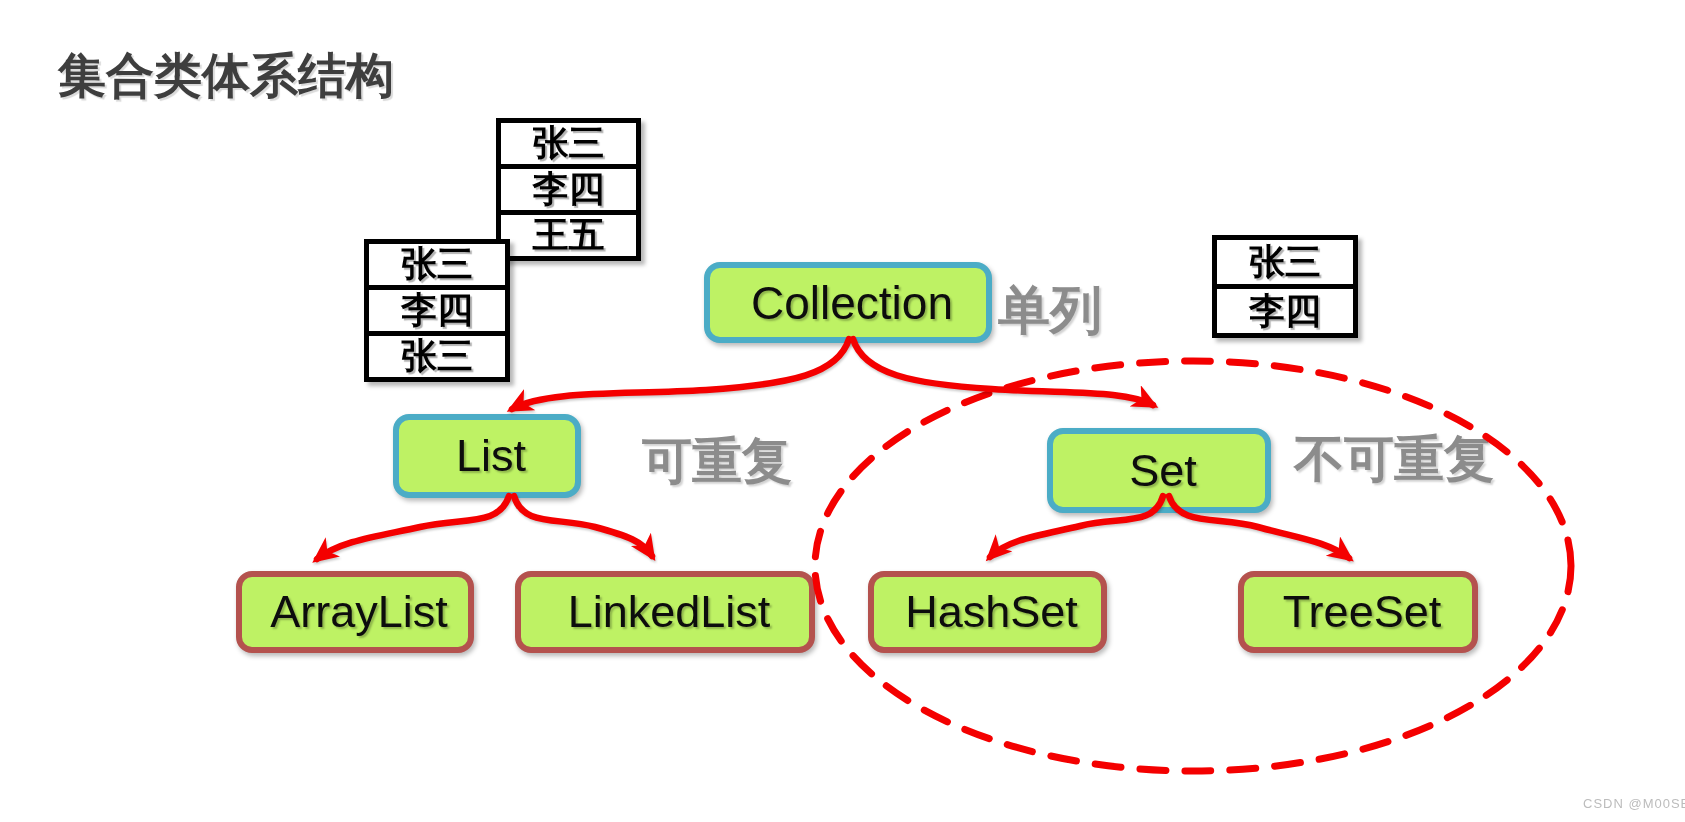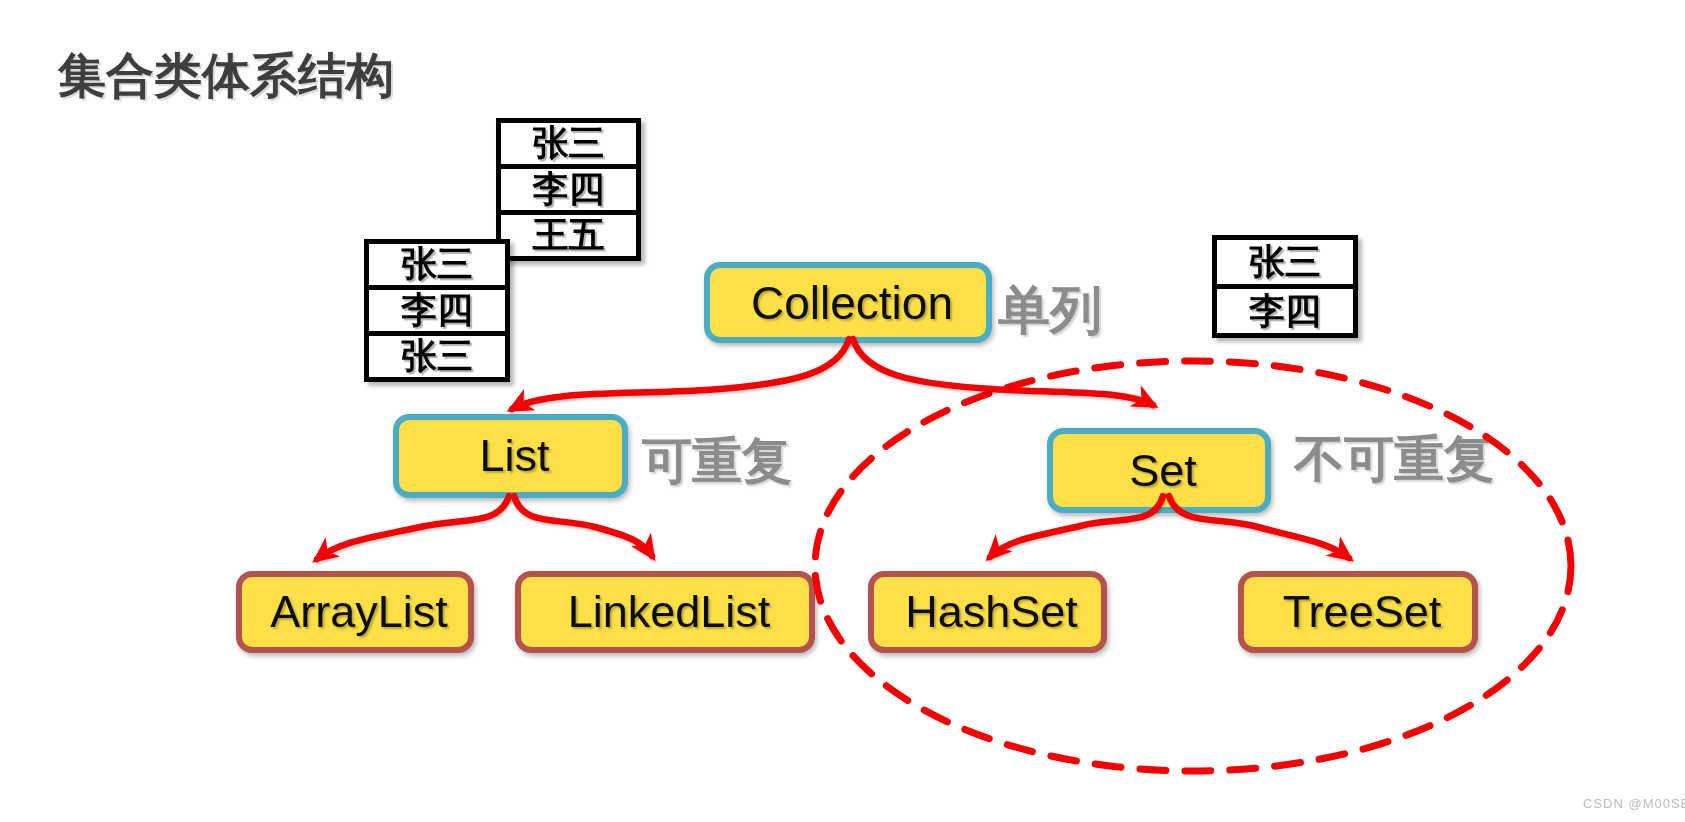--- a/index.html
+++ b/index.html
@@ -17,21 +17,21 @@
     font-size: 48px;
     font-weight: 800;
     color: var(--title-color, #3e3e3e);
     text-shadow: 2px 2px 1px rgba(0,0,0,0.15);
     white-space: nowrap;
   }
   
   .node {
     position: absolute;
     box-sizing: border-box;
-    background: #fde047;
+    background: #bef264;
     border-radius: 16px;
     display: flex;
     align-items: center;
     justify-content: center;
     font-size: 45px;
     color: #0d0d0d;
     box-shadow: 2px 3px 5px rgba(0,0,0,0.28);
     text-shadow: 2px 2px 2px rgba(0,0,0,0.25);
     white-space: nowrap;
     padding-left: 8px;
@@ -119,21 +119,21 @@
   </div>
 
   <div class="dtable" style="left:1212px; top:235px; width:146px;">
     <div class="trow" style="height:54px">张三</div>
     <div class="trow" style="height:54px">李四</div>
   </div>
 
   <div class="node teal" style="left:704px; top:262px; width:288px; height:81px; font-size:46px;">Collection</div>
   <div class="annotation" style="left:998px; top:284px; font-size:52px;">单列</div>
 
-  <div class="node teal" style="left:393px; top:414px; width:235px; height:84px;">List</div>
+  <div class="node teal" style="left:393px; top:414px; width:188px; height:84px;">List</div>
   <div class="annotation" style="left:642px; top:436px;">可重复</div>
 
   <div class="node teal" style="left:1047px; top:428px; width:224px; height:85px;text-align:right;">Set</div>
   <div class="annotation" style="left:1294px; top:434px;">不可重复</div>
 
   <div class="node red" style="left:192px; top:571px; width:238px; height:82px;margin-left:44px;">ArrayList</div>
   <div class="node red" style="left:515px; top:571px; width:300px; height:82px;">LinkedList</div>
   <div class="node red" style="left:1238px; top:571px; width:240px; height:82px;">TreeSet</div>
   <div class="node red" style="left:868px; top:571px; width:239px; height:82px;">HashSet</div>
 

